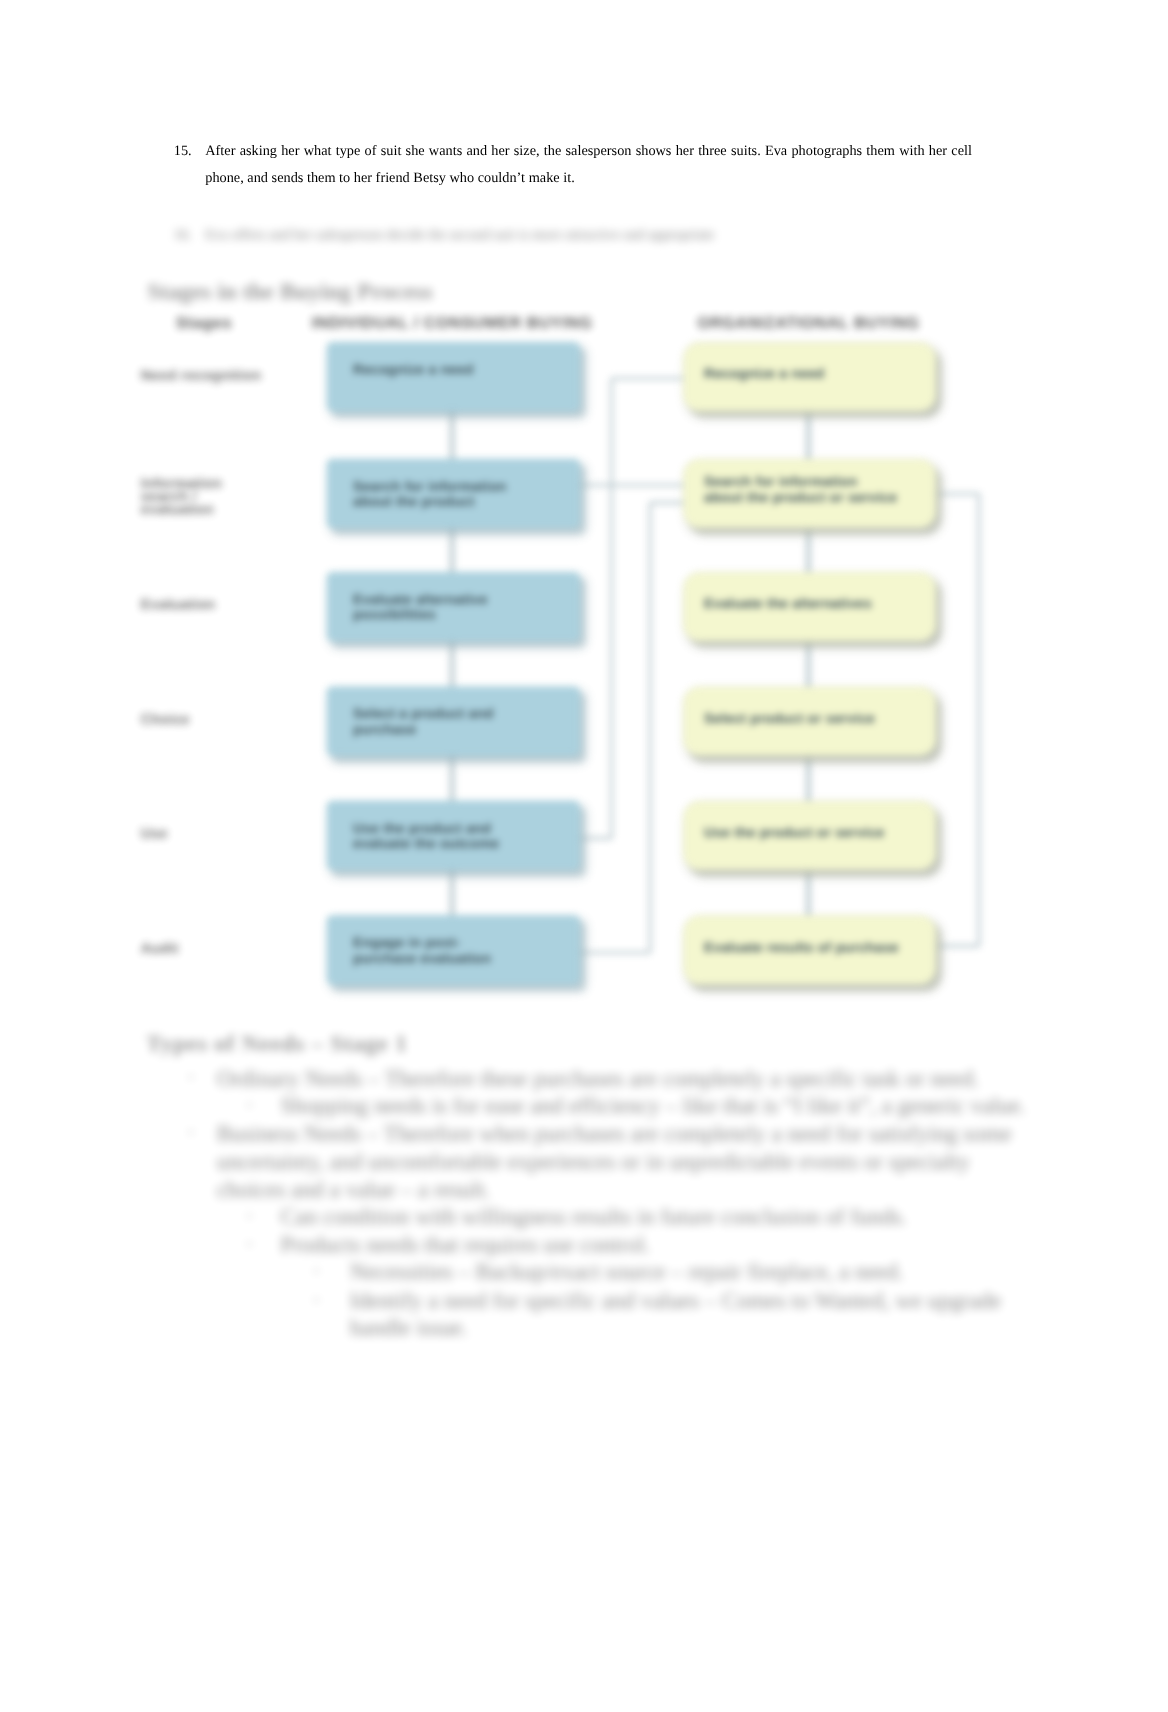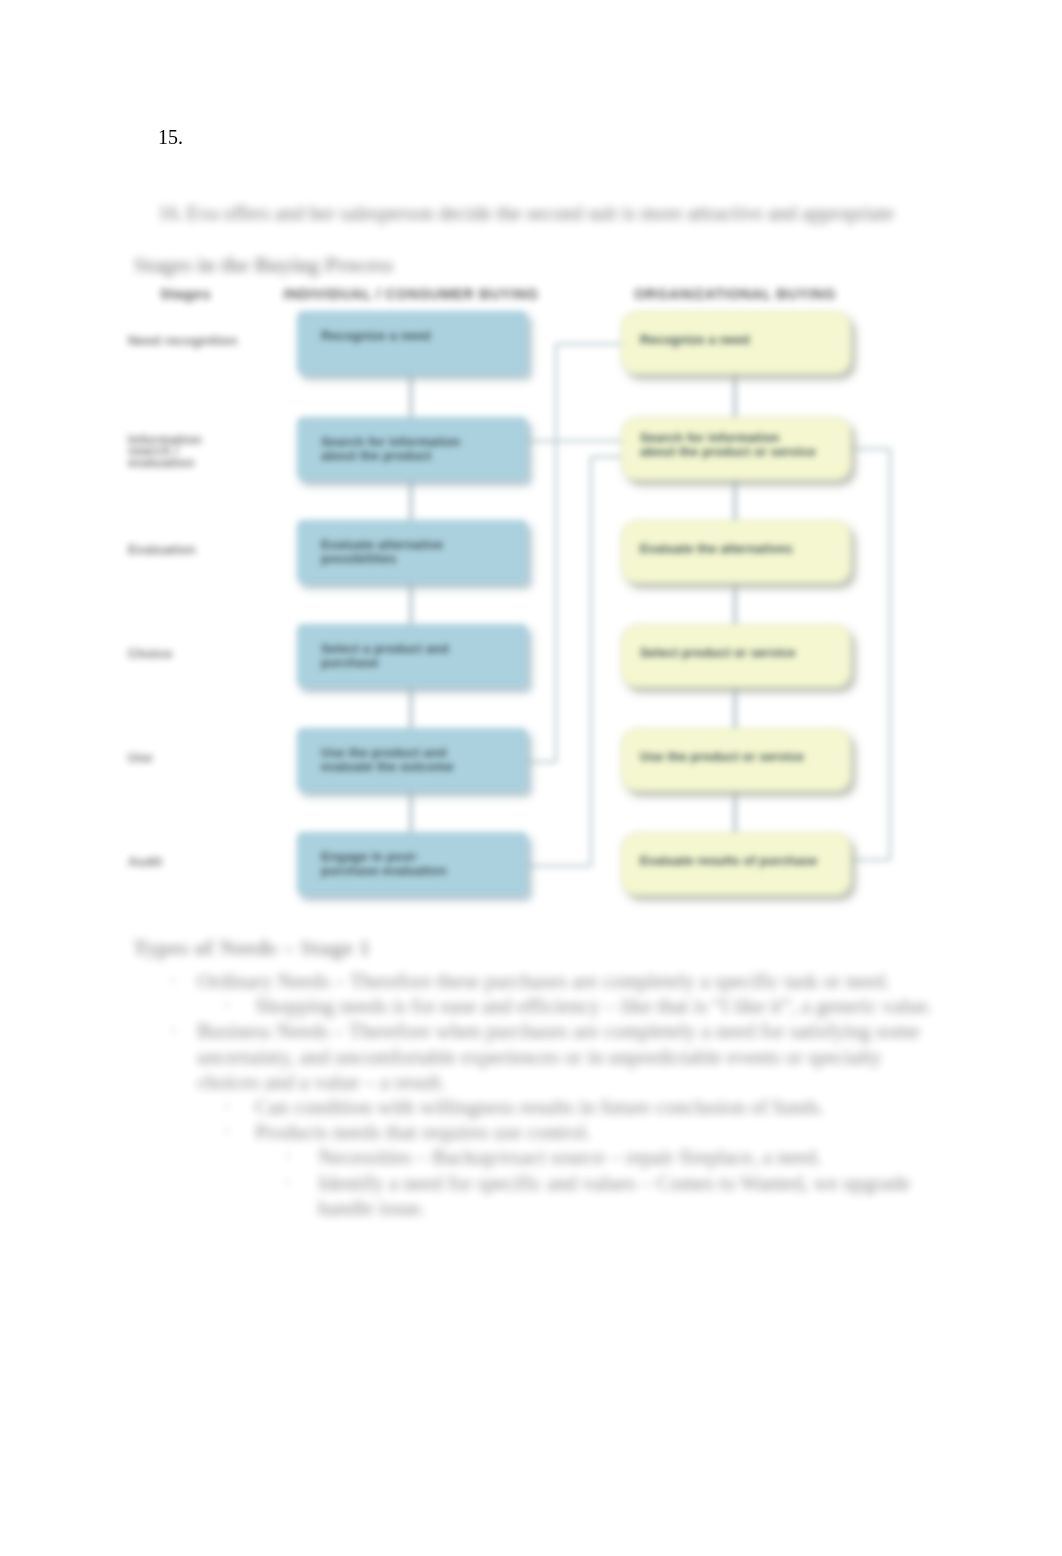--- a/index.html
+++ b/index.html
@@ -1,21 +1,21 @@
 <!DOCTYPE html>
 <html><head>
 <meta charset="utf-8">
 <title>Stages in the Buying Process</title>
 <style>
   html,body{margin:0;padding:0;background:#ffffff;}
   body{width:1062px;height:1556px;font-family:"Liberation Serif",serif;color:#000;
        -webkit-font-smoothing:antialiased;}
   .page{position:relative;width:1062px;height:1556px;overflow:hidden;background:#fff;}
   .abs{position:absolute;}
-  .sharp{font-size:20px;line-height:24.55px;white-space:pre-wrap;}
+  .sharp{font-size:13px;line-height:24.55px;white-space:pre-wrap;}
   .b1{filter:blur(4.4px);opacity:0.55;}
   .b2{filter:blur(4.0px);opacity:0.42;}
   .b4{filter:blur(4.3px);opacity:0.48;}
   .b5{filter:blur(1.35px);opacity:0.9;}
   .b3{filter:blur(3.2px);opacity:0.95;}
   .diagram{position:absolute;left:0;top:0;}
   .lbl{position:absolute;font-family:"Liberation Sans",sans-serif;font-weight:bold;
        font-size:13px;color:#555;line-height:15.5px;letter-spacing:0.2px;}
   .colhdr{position:absolute;font-family:"Liberation Sans",sans-serif;font-weight:bold;
        font-size:14.5px;color:#3c3c3c;text-align:center;letter-spacing:0.55px;white-space:nowrap;}
@@ -26,20 +26,21 @@
   .yellowbox{position:absolute;background:#f4f7cd;border:1.2px solid #dcdfbd;border-radius:15px;
        box-shadow:4px 5px 8px rgba(145,150,130,0.45), 5px 6px 2px rgba(196,200,190,0.6),
                   inset 0 0 0 1px rgba(245,248,205,0.9);}
 </style>
 </head>
 <body>
 
 <div class="page">
 
   <div class="abs sharp" style="left:158px;top:124.5px;">15.</div>
+  <div class="abs sharp" style="left:186.6px;top:124.5px;width:697px;text-align:justify;">After asking her what type of suit she wants and her size, the salesperson shows her three suits. Eva photographs them with her cell phone, and sends them to her friend Betsy who couldn’t make it.</div>
 
   <div class="abs sharp b1" style="left:158px;top:200.5px;">16.</div>
   <div class="abs sharp b1" style="left:186.6px;top:200.5px;width:745px;letter-spacing:0.1px;white-space:nowrap;">Eva offers and her salesperson decide the second suit is more attractive and appropriate</div>
 
   <div class="abs b2" style="left:134px;top:253px;font-size:21px;font-weight:bold;white-space:nowrap;letter-spacing:0.15px;">Stages in the Buying Process</div>
 
   <div class="diagram b3" id="diagram">
       <svg width="1062" height="1000" style="position:absolute;left:0;top:0;pointer-events:none;">
         <line x1="411" y1="370.5" x2="411" y2="417.5" stroke="#b6c6cc" stroke-width="4.2" stroke-linecap="butt"></line>
         <line x1="411" y1="476.5" x2="411" y2="520.5" stroke="#b6c6cc" stroke-width="4.2" stroke-linecap="butt"></line>

